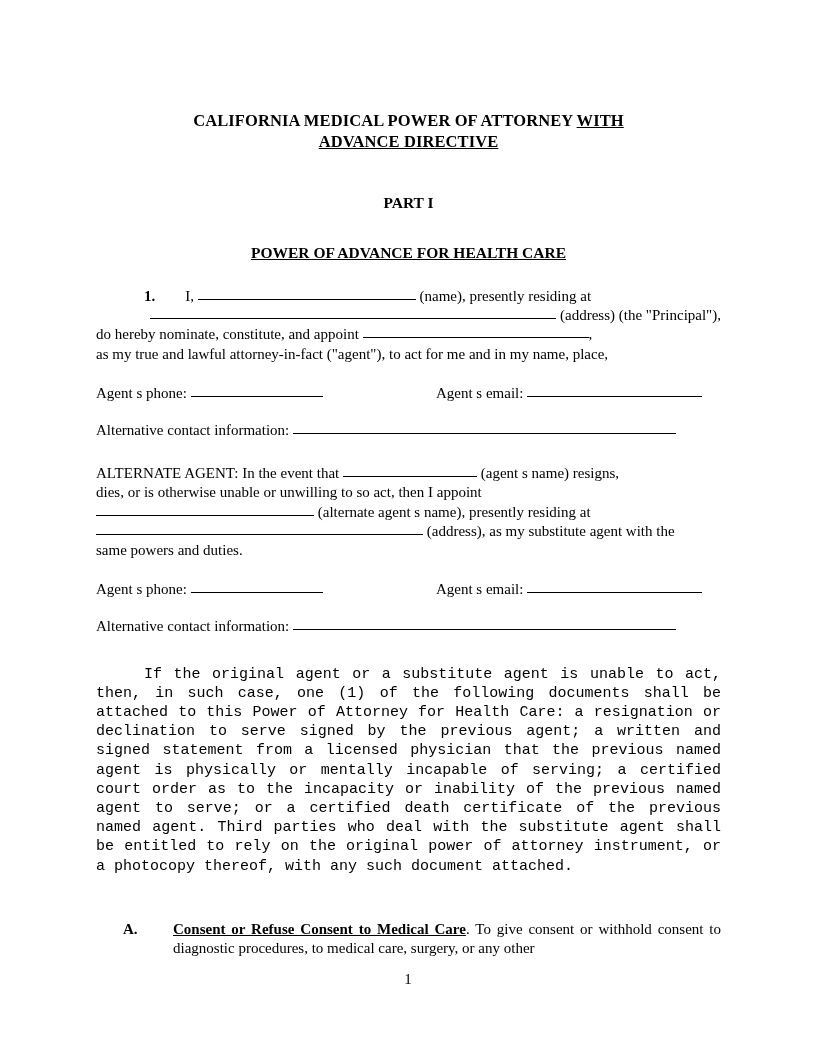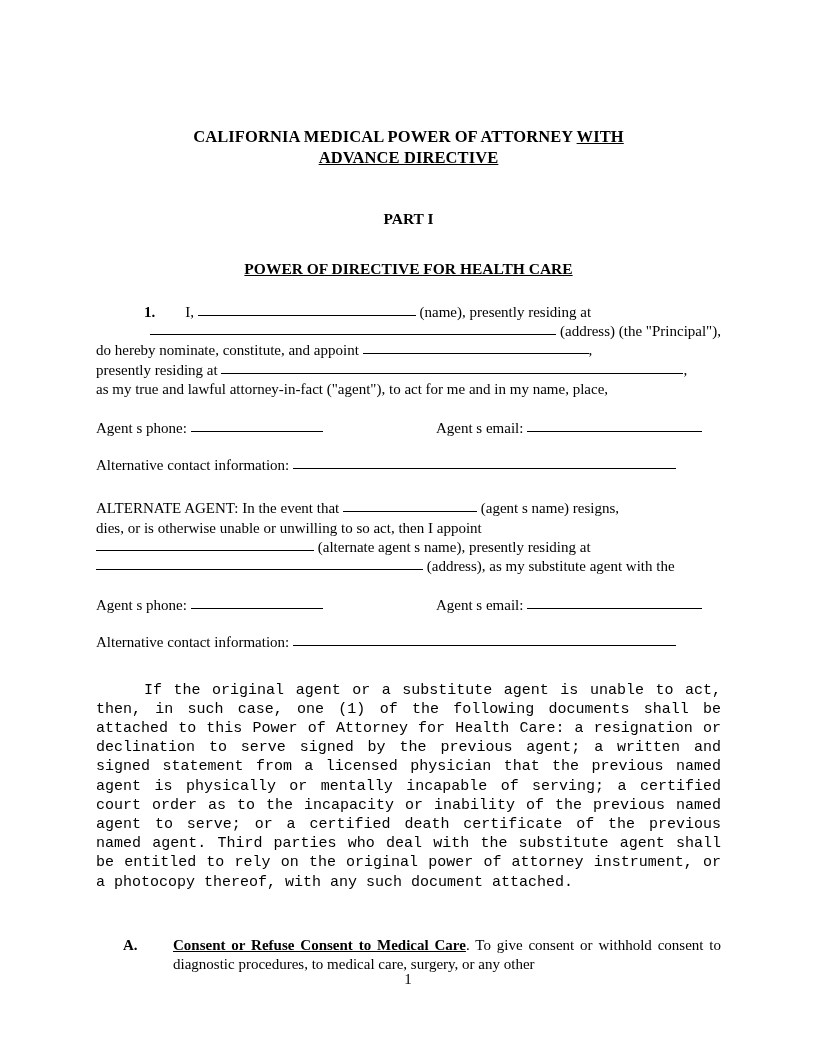--- a/index.html
+++ b/index.html
@@ -17,21 +17,21 @@
     margin: 0 auto;
     overflow: hidden;
     font-family: "Liberation Serif", "DejaVu Serif", serif;
     color: #000000;
   }
 
   
   .content {
     position: absolute;
     left: 96px;
-    top: 16px;
+    top: 0;
     width: 625px;
   }
 
   
   .doc-title {
     margin: 0;
     padding-top: 110px;
     text-align: center;
     font-size: 16.5px;
     font-weight: bold;
@@ -149,44 +149,40 @@
 
   <div class="content">
 
     <h1 class="doc-title">
       <span>CALIFORNIA MEDICAL POWER OF ATTORNEY </span><span class="u">WITH</span><br>
       <span class="u">ADVANCE DIRECTIVE</span>
     </h1>
 
     <h2 class="part-heading">PART I</h2>
 
-    <h3 class="section-heading">POWER OF DIRECTIVE FOR HEALTH CARE</h3>
+    <h3 class="section-heading">POWER OF ADVANCE FOR HEALTH CARE</h3>
 
     <div class="clause-one">
 
       <div class="line">
         <span style="display:inline-block;width:48px;"></span><span class="clause-num">1.</span><span style="display:inline-block;width:30px;"></span><span>I,</span>
         <span class="blank" style="width:218px;"></span>
         <span>(name), presently residing at</span>
       </div>
 
       <div class="line right">
         <span class="blank" style="width:406px;"></span>
         <span>(address) (the "Principal"),</span>
       </div>
 
       <div class="line">
         <span>do  hereby  nominate,  constitute,  and  appoint</span>
         <span class="blank" style="width:226px;"></span><span>,</span>
       </div>
 
-      <div class="line">
-        <span>presently residing at</span>
-        <span class="blank" style="width:462px;"></span><span>,</span>
-      </div>
 
       <div class="line">as my true and lawful attorney-in-fact ("agent"), to act for me and in my name, place,</div>
     </div>
 
     <div class="spacer-20"></div>
 
     <div class="contact-row">
       <span class="contact-col-left">
         <span>Agent s phone:</span>
         <span class="blank" style="width:132px;"></span>
@@ -218,20 +214,21 @@
       <div class="line">
         <span class="blank" style="width:218px;"></span>
         <span>(alternate agent s name), presently residing at</span>
       </div>
 
       <div class="line">
         <span class="blank" style="width:327px;"></span>
         <span>(address), as my substitute agent with the</span>
       </div>
 
+      <div class="line">same powers and duties.</div>
     </div>
 
     <div class="spacer-20"></div>
 
     <div class="contact-row">
       <span class="contact-col-left">
         <span>Agent s phone:</span>
         <span class="blank" style="width:132px;"></span>
       </span>
       <span>

